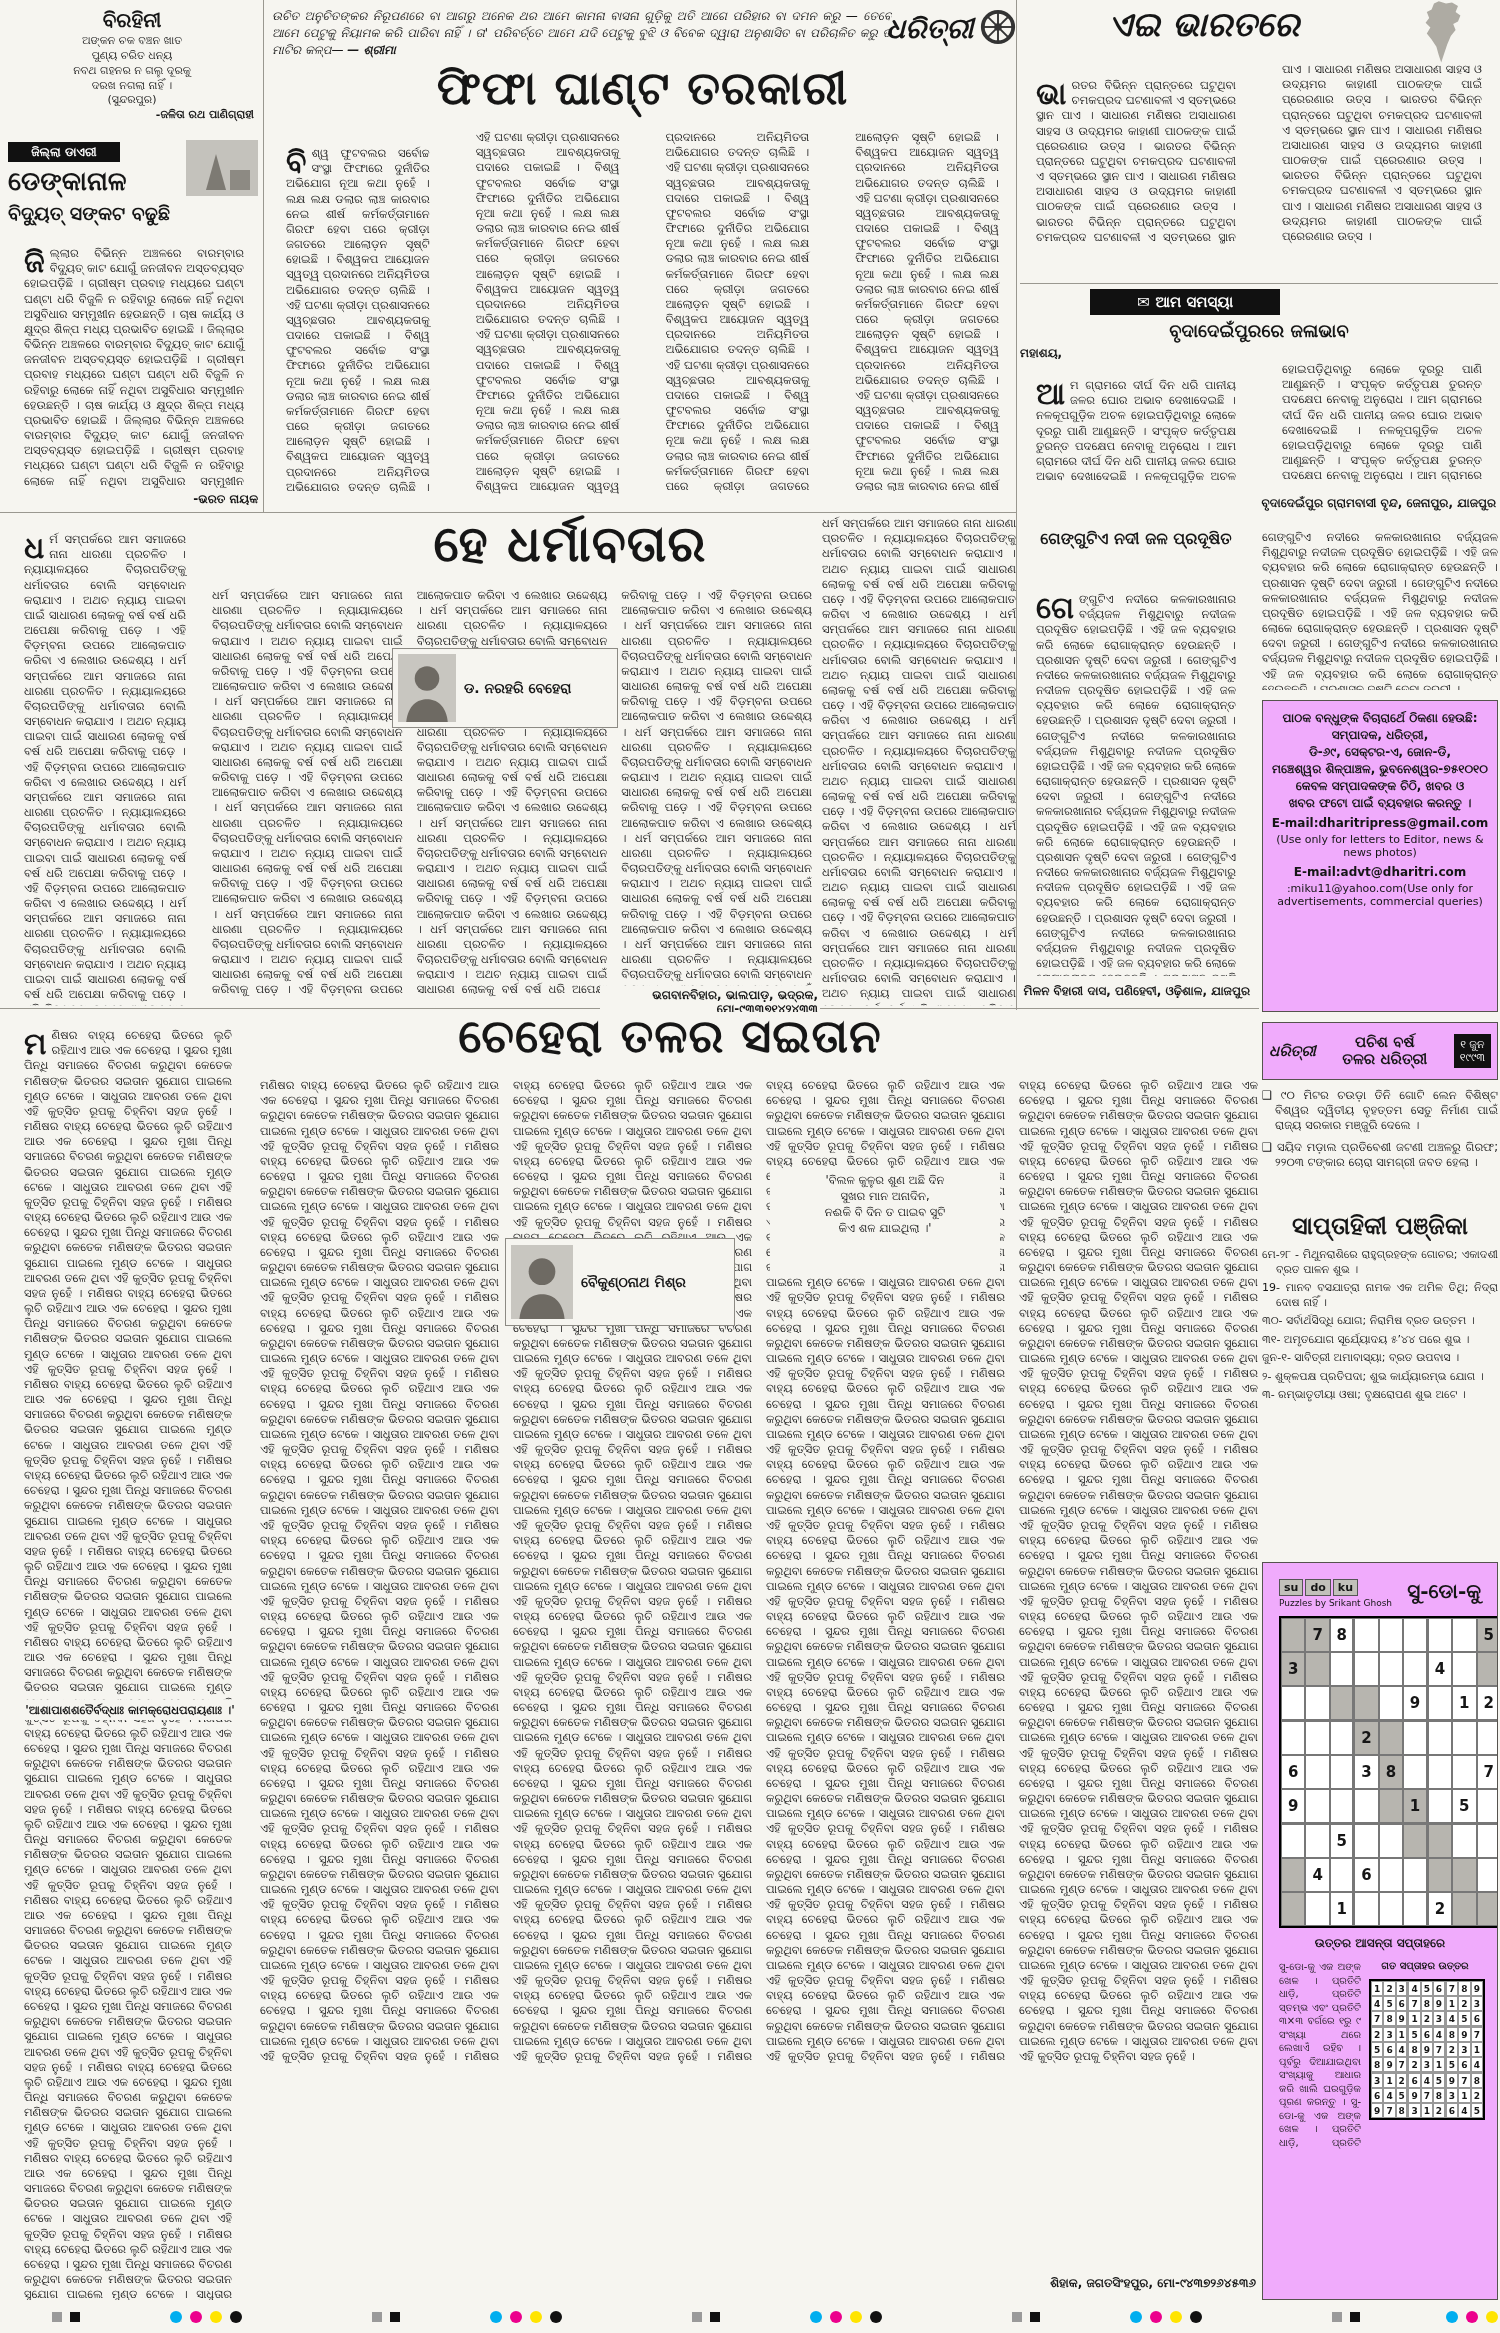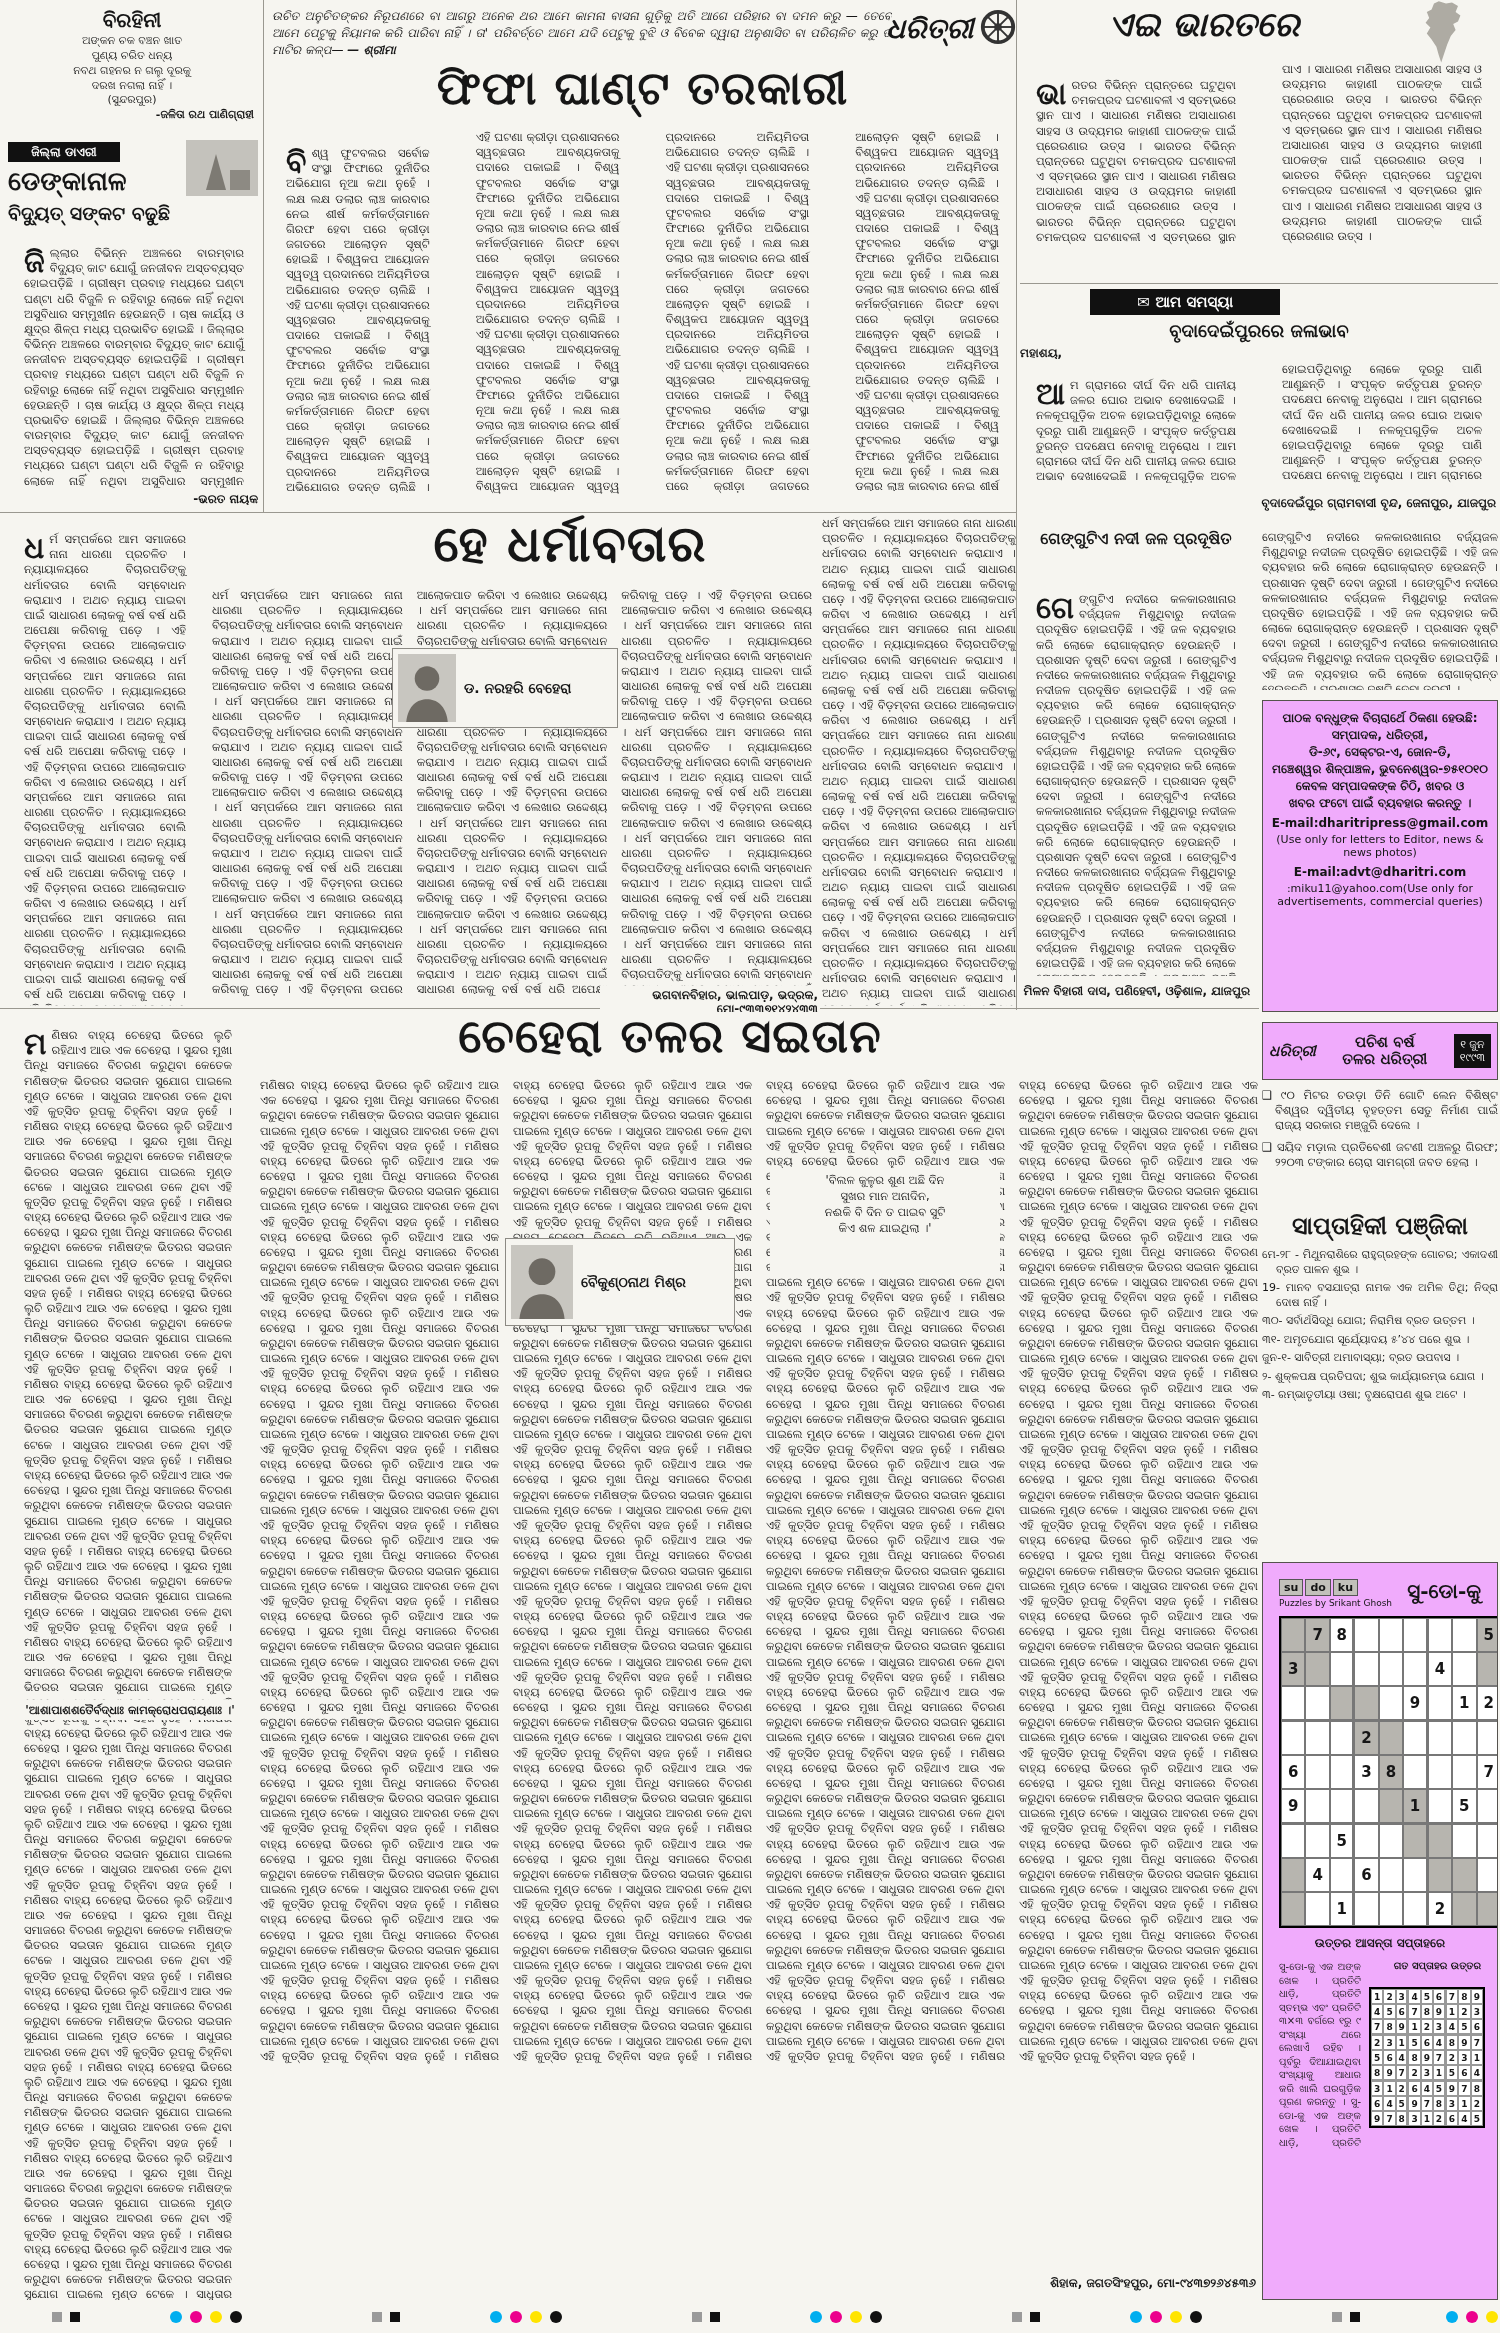--- a/index.html
+++ b/index.html
@@ -275,21 +275,21 @@
         <div class="gcell"></div>
         <div class="gcell" style="border-right-width: 2px;"></div>
         <div class="gcell">2</div>
         <div class="gcell shaded"></div>
         <div class="gcell shaded"></div>
       </div>
     <div style="font-size:12px;font-weight:bold;text-align:center;margin-top:8px;">ଉତ୍ତର ଆସନ୍ତା ସପ୍ତାହରେ</div>
     <div style="display:flex;gap:8px;margin-top:10px;">
       <div class="just" style="flex:1;font-size:10px;line-height:1.35;overflow:hidden;max-height:190px;">ସୁ-ଡୋ-କୁ ଏକ ଅଙ୍କ ଖେଳ । ପ୍ରତିଟି ଧାଡ଼ି, ପ୍ରତିଟି ସ୍ତମ୍ଭ ଏବଂ ପ୍ରତିଟି ୩×୩ ବର୍ଗରେ ୧ରୁ ୯ ସଂଖ୍ୟା ଥରେ ଲେଖାଏଁ ରହିବ । ପୂର୍ବରୁ ଦିଆଯାଇଥିବା ସଂଖ୍ୟାକୁ ଆଧାର କରି ଖାଲି ଘରଗୁଡ଼ିକ ପୂରଣ କରନ୍ତୁ । ସୁ-ଡୋ-କୁ ଏକ ଅଙ୍କ ଖେଳ । ପ୍ରତିଟି ଧାଡ଼ି, ପ୍ରତିଟି ସ୍ତମ୍ଭ ଏବଂ ପ୍ରତିଟି ୩×୩ ବର୍ଗରେ ୧ରୁ ୯ ସଂଖ୍ୟା ଥରେ ଲେଖାଏଁ ରହିବ । ପୂର୍ବରୁ ଦିଆଯାଇଥିବା ସଂଖ୍ୟାକୁ ଆଧାର କରି ଖାଲି ଘରଗୁଡ଼ିକ ପୂରଣ କରନ୍ତୁ ।</div>
       <div style="width:112px;">
-        <div style="font-size:10px;font-weight:bold;text-align:right;margin-bottom:15px;">ଗତ ସପ୍ତାହର ଉତ୍ତର</div>
+        <div style="font-size:10px;font-weight:bold;text-align:center;margin-bottom:7px;">ଗତ ସପ୍ତାହର ଉତ୍ତର</div>
         <div class="grid9 grid-ans" style="width:112px;">
             <div class="gcell">1</div>
             <div class="gcell">2</div>
             <div class="gcell" style="border-right-width: 2px;">3</div>
             <div class="gcell">4</div>
             <div class="gcell">5</div>
             <div class="gcell" style="border-right-width: 2px;">6</div>
             <div class="gcell">7</div>
             <div class="gcell">8</div>
             <div class="gcell">9</div>

